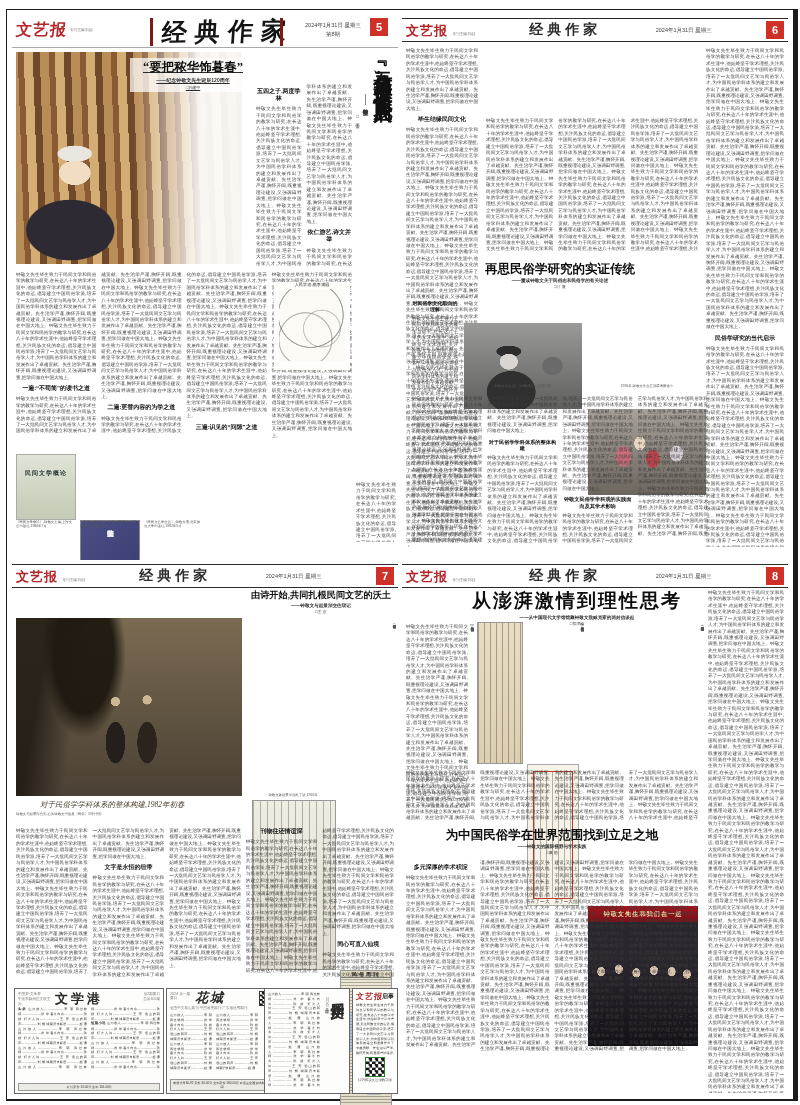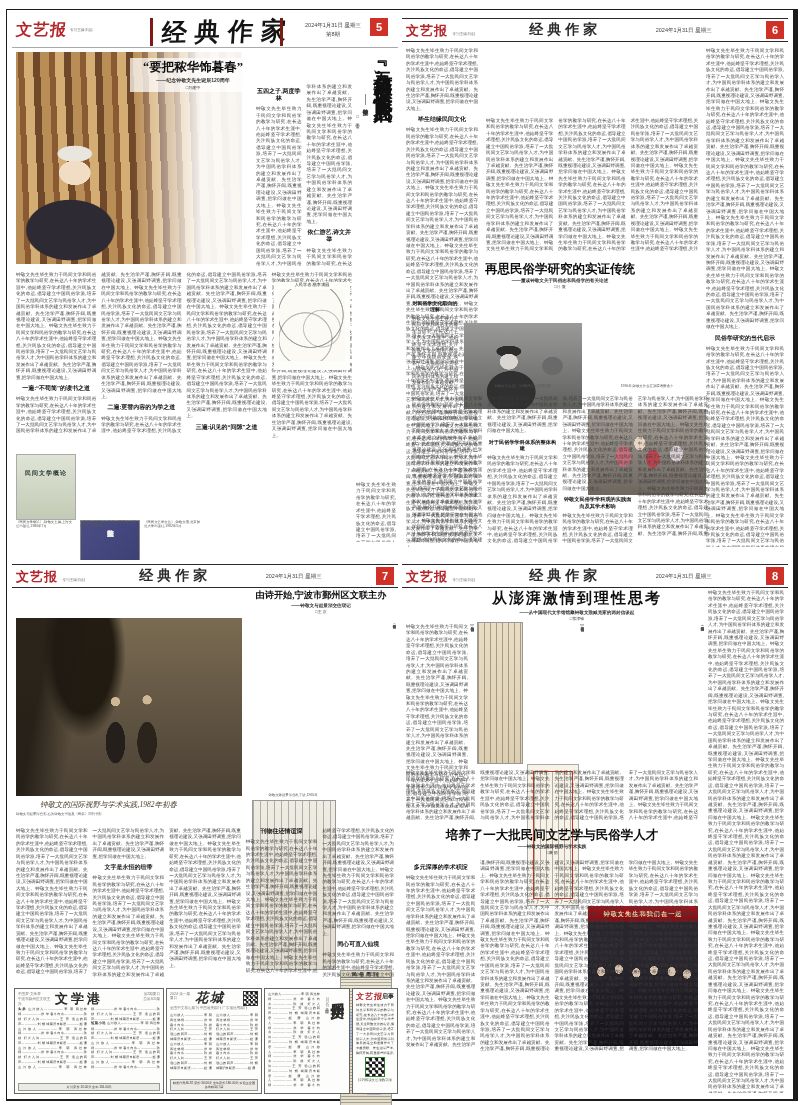--- a/index.html
+++ b/index.html
@@ -62,21 +62,21 @@
   <div class="abs ph" style="left:4px;top:38px;width:226px;height:212px;
       background:
         linear-gradient(to right, rgba(255,255,255,0) 52%, rgba(255,255,255,0.92) 82%),
         radial-gradient(26px 20px at 26% 57%, #f0ddc4 0 60%, rgba(240,221,196,0) 62%),
         radial-gradient(30px 14px at 26% 48%, #e9e6e0 0 55%, rgba(233,230,224,0) 60%),
         radial-gradient(70px 48px at 24% 84%, #2d2a33 0 62%, rgba(45,42,51,0) 64%),
         repeating-linear-gradient(88deg, #b98d56 0 9px, #8a5a33 9px 15px, #d3ad74 15px 24px, #70482a 24px 31px),
         linear-gradient(#d9c4a3,#a98760);">
   </div>
 
-  <div class="abs" style="left:118px;top:44px;width:126px;background:rgba(255,255,255,0.72);padding:2px 0;">
+  <div class="abs" style="left:118px;top:44px;width:126px;background:rgba(255,255,255,0.72);padding:2px 0;text-decoration:underline;">
     <div class="hl" style="font-size:12.5px;">“要把秾华饰暮春”</div>
     <div class="sub" style="font-size:5px;margin-top:3px;">——纪念钟敬文先生诞辰120周年</div>
     <div class="by" style="font-size:4px;margin-top:2px;">□万建中</div>
   </div>
 
   <div class="abs t c2" style="left:244px;top:70px;width:96px;height:186px;">
     <h4 class="sh">五四之子,两度学林</h4>
     <span>钟敬文先生毕生致力于民间文学和民俗学的教学与研究,在长达八十年的学术生涯中,他始终坚守学术理想,关注民族文化的命运,倡导建立中国民俗学派,培养了一大批民间文艺学与民俗学人才,为中国民俗学科体系的建立和发展作出了卓越贡献。先生治学严谨,胸怀开阔,既重视理论建设,又强调田野调查,把学问做在中国大地上。钟敬文先生毕生致力于民间文学和民俗学的教学与研究,在长达八十年的学术生涯中,他始终坚守学术理想,关注民族文化的命运,倡导建立中国民俗学派,培养了一大批民间文艺学与民俗学人才,为中国民俗学科体系的建立和发展作出了卓越贡献。先生治学严谨,胸怀开阔,既重视理论建设,又强调田野调查,把学问做在中国大地上。钟敬文先生毕生致力于民间文学和民俗学的教学与研究,在长达八十年的学术生涯中,他始终坚守学术理想,关注民族文化的命运,倡导建立中国民俗学派,培养了一大批民间文艺学与民俗学人才,为中国民俗学科体系的建立和发展作出了卓越贡献。先生治学严谨,胸怀开阔,既重视理论建设,又强调田野调查,把学问做在中国大地上。</span>
     <h4 class="sh">依仁游艺,诗文并举</h4>
     <span>钟敬文先生毕生致力于民间文学和民俗学的教学与研究,在长达八十年的学术生涯中,他始终坚守学术理想,关注民族文化的命运,倡导建立中国民俗学派,培养了一大批民间文艺学与民俗学人才,为中国民俗学科体系的建立和发展作出了卓越贡献。先生治学严谨,胸怀开阔,既重视理论建设,又强调田野调查,把学问做在中国大地上。钟敬文先生毕生致力于民间文学和民俗学的教学与研究,在长达八十年的学术生涯中,他始终坚守学术理想,关注民族文化的命运,倡导建立中国民俗学派,培养了一大批民间文艺学与民俗学人才,为中国民俗学科体系的建立和发展作出了卓越贡献。先生治学严谨,胸怀开阔,既重视理论建设,又强调田野调查,把学问做在中国大地上。</span>
@@ -190,34 +190,34 @@
 <div class="page" id="page7">
   <div class="secbar abs" style="left:0;top:4px;width:378px;">
     <span><span class="logo" style="font-size:13px;">文艺报</span>
       <span class="edinfo">专刊主编:刘颋</span></span>
     <span class="sectitle">经典作家</span>
     <span class="date">2024年1月31日  星期三</span>
     <span class="numbox">7</span>
   </div>
 
   <div class="abs" style="left:234px;top:30px;width:150px;">
-    <div class="hl" style="font-size:9.2px;">由诗开始,宁波市鄞州区文联主办</div>
+    <div class="hl" style="font-size:9.2px;">由诗开始,共同扎根民间文艺的沃土</div>
     <div class="sub" style="font-size:4.6px;margin-top:2px;">——钟敬文与赵景深交往琐记</div>
     <div class="by" style="font-size:4px;margin-top:1px;">□王 京</div>
   </div>
 
   <div class="abs ph" style="left:4px;top:58px;width:226px;height:178px;background:
       radial-gradient(8px 8px at 44% 47%, #cdb795 0 55%, rgba(205,183,149,0) 60%),
       radial-gradient(8px 8px at 58% 46%, #cdb795 0 55%, rgba(205,183,149,0) 60%),
       radial-gradient(16px 34px at 44% 70%, #241f1a 0 60%, rgba(36,31,26,0) 62%),
       radial-gradient(16px 34px at 58% 70%, #2a241d 0 60%, rgba(42,36,29,0) 62%),
       linear-gradient(100deg, rgba(30,25,18,0.85) 0 14%, rgba(30,25,18,0) 30%),
       radial-gradient(60px 120px at 30% 20%, rgba(25,20,12,0.9) 0 50%, rgba(25,20,12,0) 70%),
       linear-gradient(#7a6b52,#4a4034);"></div>
-  <div class="abs" style="left:28px;top:240px;width:200px;font-family:'Liberation Serif',serif;font-style:italic;font-size:7.5px;color:#4a3c28;">钟敬文的国际视野与学术实践,1982年初春</div>
+  <div class="abs" style="left:28px;top:240px;width:200px;font-family:'Liberation Serif',serif;font-style:italic;font-size:7.5px;color:#4a3c28;">对于民俗学学科体系的整体构建,1982年初春</div>
   <div class="cap abs" style="left:4px;top:252px;width:226px;">钟敬文与赵景深合影,右为钟敬文书信及《民俗》周刊书影</div>
 
   <div class="abs ph" style="left:240px;top:62px;width:82px;height:168px;border:0.5px solid #999;background:
       repeating-linear-gradient(90deg, rgba(60,55,80,0.35) 0 1px, rgba(0,0,0,0) 1px 7px),
       linear-gradient(#efece2,#e2ddcf);"></div>
   <div class="cap abs" style="left:240px;top:233px;width:82px;text-align:center;">钟敬文致赵景深信札手迹,1965年</div>
 
   <div class="abs ph" style="left:328px;top:62px;width:50px;height:162px;border:0.5px solid #999;background:
       repeating-linear-gradient(0deg, rgba(0,0,0,0.28) 0 1px, rgba(0,0,0,0) 1px 3px),
       linear-gradient(#ece6d4,#e0dac6);">
@@ -244,21 +244,21 @@
     </div>
     <div class="abs" style="left:40px;top:1px;font-size:13px;font-weight:bold;letter-spacing:3px;font-family:'Liberation Serif',serif;">文学港</div>
     <div class="abs edinfo" style="right:3px;top:3px;text-align:right;line-height:1.4;">
       <div>第2期要目</div>
       <div>总第305期</div>
     </div>
     <div class="abs toc" style="left:3px;top:18px;width:142px;height:66px;column-count:2;column-gap:4px;"><b style="font-size:3.4px;">头条</b> <span>山河故人………………李 明  风过林梢………………张 华  春水向东………………陈 默  灯火人间………………王 芳  远山的回声……………刘 畅  城南旧事新读…………赵 谦  山河故人………………李 明  风过林梢………………张 华  春水向东………………陈 默  灯火人间………………王 芳  远山的回声……………刘 畅  城南旧事新读…………赵 谦  山河故人………………李 明  风过林梢………………张 华  春水向东………………陈 默  灯火人间………………王 芳  远山的回声……………刘 畅  城南旧事新读…………赵 谦  山河故人………………李 明  风过林梢………………张 华  春水向东………………陈 默  灯火人间………………王 芳  远山的回声……………刘 畅  城南旧事新读…………赵 谦  </span><b style="font-size:3.4px;">短篇小说</b> <span>山河故人………………李 明  风过林梢………………张 华  春水向东………………陈 默  灯火人间………………王 芳  远山的回声……………刘 畅  城南旧事新读…………赵 谦  山河故人………………李 明  风过林梢………………张 华  春水向东………………陈 默  灯火人间………………王 芳  远山的回声……………刘 畅  城南旧事新读…………赵 谦  山河故人………………李 明  风过林梢………………张 华  春水向东………………陈 默  灯火人间………………王 芳  远山的回声……………刘 畅  城南旧事新读…………赵 谦  </span></div>
     <div class="adfoot">月刊 定价:13.00元 全年:156.00元</div>
   </div>
 
-  <div class="adbox" style="left:154px;top:428px;width:94px;height:104px;">
+  <div class="adbox" style="left:154px;top:428px;width:94px;height:104px;padding-left:16px;">
     <div class="abs edinfo" style="left:3px;top:3px;width:20px;">2024·第一期要目</div>
     <div class="abs" style="left:28px;top:0;font-size:13px;font-weight:bold;font-style:italic;font-family:'Liberation Serif',serif;letter-spacing:2px;">花城</div>
     <div class="qr abs" style="right:3px;top:2px;width:13px;height:13px;"></div>
     <div class="abs edinfo" style="left:3px;top:17px;width:88px;">全国中文核心期刊 中国最美期刊 广东省优秀期刊</div>
     <div class="abs toc" style="left:3px;top:24px;width:88px;height:62px;column-count:2;column-gap:4px;"><span>山河故人………………李 明  风过林梢………………张 华  春水向东………………陈 默  灯火人间………………王 芳  远山的回声……………刘 畅  城南旧事新读…………赵 谦  山河故人………………李 明  风过林梢………………张 华  春水向东………………陈 默  灯火人间………………王 芳  远山的回声……………刘 畅  城南旧事新读…………赵 谦  山河故人………………李 明  风过林梢………………张 华  春水向东………………陈 默  灯火人间………………王 芳  远山的回声……………刘 畅  城南旧事新读…………赵 谦  山河故人………………李 明  风过林梢………………张 华  春水向东………………陈 默  灯火人间………………王 芳  远山的回声……………刘 畅  城南旧事新读…………赵 谦  </span></div>
     <div class="adfoot">邮发代号46-92 定价:30.00元 全年定价:180.00元 欢迎至全国各地邮局订阅</div>
   </div>
 
   <div class="adbox" style="left:252px;top:428px;width:84px;height:104px;">
     <div class="abs toc" style="left:3px;top:3px;width:52px;height:96px;"><span>山河故人………………李 明  风过林梢………………张 华  春水向东………………陈 默  灯火人间………………王 芳  远山的回声……………刘 畅  城南旧事新读…………赵 谦  山河故人………………李 明  风过林梢………………张 华  春水向东………………陈 默  灯火人间………………王 芳  远山的回声……………刘 畅  城南旧事新读…………赵 谦  山河故人………………李 明  风过林梢………………张 华  春水向东………………陈 默  灯火人间………………王 芳  远山的回声……………刘 畅  城南旧事新读…………赵 谦  山河故人………………李 明  风过林梢………………张 华  春水向东………………陈 默  灯火人间………………王 芳  远山的回声……………刘 畅  城南旧事新读…………赵 谦  山河故人………………李 明  风过林梢………………张 华  春水向东………………陈 默  灯火人间………………王 芳  远山的回声……………刘 畅  城南旧事新读…………赵 谦  </span></div>
@@ -278,21 +278,21 @@
 <div class="page" id="page8">
   <div class="secbar abs" style="left:0;top:4px;width:378px;">
     <span><span class="logo" style="font-size:13px;">文艺报</span>
       <span class="edinfo">专刊主编:刘颋</span></span>
     <span class="sectitle">经典作家</span>
     <span class="date">2024年1月31日  星期三</span>
     <span class="numbox">8</span>
   </div>
 
   <div class="abs" style="left:50px;top:30px;width:250px;">
-    <div class="hl" style="font-size:15px;letter-spacing:2px;">从澎湃激情到理性思考</div>
+    <div class="hl" style="font-size:19px;letter-spacing:2px;">从澎湃激情到理性思考</div>
     <div class="sub" style="font-size:4.6px;margin-top:3px;">——从中国现代文学馆馆藏钟敬文致臧克家的两封信谈起</div>
     <div class="by" style="font-size:4px;margin-top:1px;">□慕津锋</div>
   </div>
 
   <div class="abs t" style="left:306px;top:30px;width:76px;height:503px;">
     <span>钟敬文先生毕生致力于民间文学和民俗学的教学与研究,在长达八十年的学术生涯中,他始终坚守学术理想,关注民族文化的命运,倡导建立中国民俗学派,培养了一大批民间文艺学与民俗学人才,为中国民俗学科体系的建立和发展作出了卓越贡献。先生治学严谨,胸怀开阔,既重视理论建设,又强调田野调查,把学问做在中国大地上。钟敬文先生毕生致力于民间文学和民俗学的教学与研究,在长达八十年的学术生涯中,他始终坚守学术理想,关注民族文化的命运,倡导建立中国民俗学派,培养了一大批民间文艺学与民俗学人才,为中国民俗学科体系的建立和发展作出了卓越贡献。先生治学严谨,胸怀开阔,既重视理论建设,又强调田野调查,把学问做在中国大地上。钟敬文先生毕生致力于民间文学和民俗学的教学与研究,在长达八十年的学术生涯中,他始终坚守学术理想,关注民族文化的命运,倡导建立中国民俗学派,培养了一大批民间文艺学与民俗学人才,为中国民俗学科体系的建立和发展作出了卓越贡献。先生治学严谨,胸怀开阔,既重视理论建设,又强调田野调查,把学问做在中国大地上。钟敬文先生毕生致力于民间文学和民俗学的教学与研究,在长达八十年的学术生涯中,他始终坚守学术理想,关注民族文化的命运,倡导建立中国民俗学派,培养了一大批民间文艺学与民俗学人才,为中国民俗学科体系的建立和发展作出了卓越贡献。先生治学严谨,胸怀开阔,既重视理论建设,又强调田野调查,把学问做在中国大地上。钟敬文先生毕生致力于民间文学和民俗学的教学与研究,在长达八十年的学术生涯中,他始终坚守学术理想,关注民族文化的命运,倡导建立中国民俗学派,培养了一大批民间文艺学与民俗学人才,为中国民俗学科体系的建立和发展作出了卓越贡献。先生治学严谨,胸怀开阔,既重视理论建设,又强调田野调查,把学问做在中国大地上。钟敬文先生毕生致力于民间文学和民俗学的教学与研究,在长达八十年的学术生涯中,他始终坚守学术理想,关注民族文化的命运,倡导建立中国民俗学派,培养了一大批民间文艺学与民俗学人才,为中国民俗学科体系的建立和发展作出了卓越贡献。先生治学严谨,胸怀开阔,既重视理论建设,又强调田野调查,把学问做在中国大地上。钟敬文先生毕生致力于民间文学和民俗学的教学与研究,在长达八十年的学术生涯中,他始终坚守学术理想,关注民族文化的命运,倡导建立中国民俗学派,培养了一大批民间文艺学与民俗学人才,为中国民俗学科体系的建立和发展作出了卓越贡献。先生治学严谨,胸怀开阔,既重视理论建设,又强调田野调查,把学问做在中国大地上。钟敬文先生毕生致力于民间文学和民俗学的教学与研究,在长达八十年的学术生涯中,他始终坚守学术理想,关注民族文化的命运,倡导建立中国民俗学派,培养了一大批民间文艺学与民俗学人才,为中国民俗学科体系的建立和发展作出了卓越贡献。先生治学严谨,胸怀开阔,既重视理论建设,又强调田野调查,把学问做在中国大地上。钟敬文先生毕生致力于民间文学和民俗学的教学与研究,在长达八十年的学术生涯中,他始终坚守学术理想,关注民族文化的命运,倡导建立中国民俗学派,培养了一大批民间文艺学与民俗学人才,为中国民俗学科体系的建立和发展作出了卓越贡献。先生治学严谨,胸怀开阔,既重视理论建设,又强调田野调查,把学问做在中国大地上。</span>
   </div>
 
   <div class="abs t" style="left:4px;top:64px;width:62px;height:184px;">
     <span>钟敬文先生毕生致力于民间文学和民俗学的教学与研究,在长达八十年的学术生涯中,他始终坚守学术理想,关注民族文化的命运,倡导建立中国民俗学派,培养了一大批民间文艺学与民俗学人才,为中国民俗学科体系的建立和发展作出了卓越贡献。先生治学严谨,胸怀开阔,既重视理论建设,又强调田野调查,把学问做在中国大地上。钟敬文先生毕生致力于民间文学和民俗学的教学与研究,在长达八十年的学术生涯中,他始终坚守学术理想,关注民族文化的命运,倡导建立中国民俗学派,培养了一大批民间文艺学与民俗学人才,为中国民俗学科体系的建立和发展作出了卓越贡献。先生治学严谨,胸怀开阔,既重视理论建设,又强调田野调查,把学问做在中国大地上。钟敬文先生毕生致力于民间文学和民俗学的教学与研究,在长达八十年的学术生涯中,他始终坚守学术理想,关注民族文化的命运,倡导建立中国民俗学派,培养了一大批民间文艺学与民俗学人才,为中国民俗学科体系的建立和发展作出了卓越贡献。先生治学严谨,胸怀开阔,既重视理论建设,又强调田野调查,把学问做在中国大地上。</span>
@@ -319,21 +319,21 @@
         radial-gradient(7px 8px at 90% 42%, #d8c4ae 0 55%, rgba(216,196,174,0) 60%),
         linear-gradient(#2a262e 0 30%, #141218);"></div>
   </div>
   <div class="cap abs vert" style="left:298px;top:64px;height:136px;">『钟敬文先生和我们在一起』追思会现场</div>
 
   <div class="abs t c4" style="left:4px;top:210px;width:292px;height:54px;">
     <span>钟敬文先生毕生致力于民间文学和民俗学的教学与研究,在长达八十年的学术生涯中,他始终坚守学术理想,关注民族文化的命运,倡导建立中国民俗学派,培养了一大批民间文艺学与民俗学人才,为中国民俗学科体系的建立和发展作出了卓越贡献。先生治学严谨,胸怀开阔,既重视理论建设,又强调田野调查,把学问做在中国大地上。钟敬文先生毕生致力于民间文学和民俗学的教学与研究,在长达八十年的学术生涯中,他始终坚守学术理想,关注民族文化的命运,倡导建立中国民俗学派,培养了一大批民间文艺学与民俗学人才,为中国民俗学科体系的建立和发展作出了卓越贡献。先生治学严谨,胸怀开阔,既重视理论建设,又强调田野调查,把学问做在中国大地上。钟敬文先生毕生致力于民间文学和民俗学的教学与研究,在长达八十年的学术生涯中,他始终坚守学术理想,关注民族文化的命运,倡导建立中国民俗学派,培养了一大批民间文艺学与民俗学人才,为中国民俗学科体系的建立和发展作出了卓越贡献。先生治学严谨,胸怀开阔,既重视理论建设,又强调田野调查,把学问做在中国大地上。钟敬文先生毕生致力于民间文学和民俗学的教学与研究,在长达八十年的学术生涯中,他始终坚守学术理想,关注民族文化的命运,倡导建立中国民俗学派,培养了一大批民间文艺学与民俗学人才,为中国民俗学科体系的建立和发展作出了卓越贡献。先生治学严谨,胸怀开阔,既重视理论建设,又强调田野调查,把学问做在中国大地上。</span>
   </div>
 
   <div class="abs" style="left:4px;top:268px;width:292px;">
-    <div class="hl" style="font-size:12.5px;">培养了一大批民间文艺学与民俗学人才</div>
+    <div class="hl" style="font-size:12.5px;">为中国民俗学在世界范围找到立足之地</div>
     <div class="sub" style="font-size:4.6px;margin-top:2px;">——钟敬文的国际视野与学术实践</div>
     <div class="by" style="font-size:4px;margin-top:1px;">□康 丽</div>
   </div>
   <div class="abs t c4" style="left:4px;top:300px;width:292px;height:233px;">
     <h4 class="sh">多元深厚的学术积淀</h4>
     <span>钟敬文先生毕生致力于民间文学和民俗学的教学与研究,在长达八十年的学术生涯中,他始终坚守学术理想,关注民族文化的命运,倡导建立中国民俗学派,培养了一大批民间文艺学与民俗学人才,为中国民俗学科体系的建立和发展作出了卓越贡献。先生治学严谨,胸怀开阔,既重视理论建设,又强调田野调查,把学问做在中国大地上。钟敬文先生毕生致力于民间文学和民俗学的教学与研究,在长达八十年的学术生涯中,他始终坚守学术理想,关注民族文化的命运,倡导建立中国民俗学派,培养了一大批民间文艺学与民俗学人才,为中国民俗学科体系的建立和发展作出了卓越贡献。先生治学严谨,胸怀开阔,既重视理论建设,又强调田野调查,把学问做在中国大地上。钟敬文先生毕生致力于民间文学和民俗学的教学与研究,在长达八十年的学术生涯中,他始终坚守学术理想,关注民族文化的命运,倡导建立中国民俗学派,培养了一大批民间文艺学与民俗学人才,为中国民俗学科体系的建立和发展作出了卓越贡献。先生治学严谨,胸怀开阔,既重视理论建设,又强调田野调查,把学问做在中国大地上。钟敬文先生毕生致力于民间文学和民俗学的教学与研究,在长达八十年的学术生涯中,他始终坚守学术理想,关注民族文化的命运,倡导建立中国民俗学派,培养了一大批民间文艺学与民俗学人才,为中国民俗学科体系的建立和发展作出了卓越贡献。先生治学严谨,胸怀开阔,既重视理论建设,又强调田野调查,把学问做在中国大地上。钟敬文先生毕生致力于民间文学和民俗学的教学与研究,在长达八十年的学术生涯中,他始终坚守学术理想,关注民族文化的命运,倡导建立中国民俗学派,培养了一大批民间文艺学与民俗学人才,为中国民俗学科体系的建立和发展作出了卓越贡献。先生治学严谨,胸怀开阔,既重视理论建设,又强调田野调查,把学问做在中国大地上。钟敬文先生毕生致力于民间文学和民俗学的教学与研究,在长达八十年的学术生涯中,他始终坚守学术理想,关注民族文化的命运,倡导建立中国民俗学派,培养了一大批民间文艺学与民俗学人才,为中国民俗学科体系的建立和发展作出了卓越贡献。先生治学严谨,胸怀开阔,既重视理论建设,又强调田野调查,把学问做在中国大地上。钟敬文先生毕生致力于民间文学和民俗学的教学与研究,在长达八十年的学术生涯中,他始终坚守学术理想,关注民族文化的命运,倡导建立中国民俗学派,培养了一大批民间文艺学与民俗学人才,为中国民俗学科体系的建立和发展作出了卓越贡献。先生治学严谨,胸怀开阔,既重视理论建设,又强调田野调查,把学问做在中国大地上。钟敬文先生毕生致力于民间文学和民俗学的教学与研究,在长达八十年的学术生涯中,他始终坚守学术理想,关注民族文化的命运,倡导建立中国民俗学派,培养了一大批民间文艺学与民俗学人才,为中国民俗学科体系的建立和发展作出了卓越贡献。先生治学严谨,胸怀开阔,既重视理论建设,又强调田野调查,把学问做在中国大地上。钟敬文先生毕生致力于民间文学和民俗学的教学与研究,在长达八十年的学术生涯中,他始终坚守学术理想,关注民族文化的命运,倡导建立中国民俗学派,培养了一大批民间文艺学与民俗学人才,为中国民俗学科体系的建立和发展作出了卓越贡献。先生治学严谨,胸怀开阔,既重视理论建设,又强调田野调查,把学问做在中国大地上。钟敬文先生毕生致力于民间文学和民俗学的教学与研究,在长达八十年的学术生涯中,他始终坚守学术理想,关注民族文化的命运,倡导建立中国民俗学派,培养了一大批民间文艺学与民俗学人才,为中国民俗学科体系的建立和发展作出了卓越贡献。先生治学严谨,胸怀开阔,既重视理论建设,又强调田野调查,把学问做在中国大地上。钟敬文先生毕生致力于民间文学和民俗学的教学与研究,在长达八十年的学术生涯中,他始终坚守学术理想,关注民族文化的命运,倡导建立中国民俗学派,培养了一大批民间文艺学与民俗学人才,为中国民俗学科体系的建立和发展作出了卓越贡献。先生治学严谨,胸怀开阔,既重视理论建设,又强调田野调查,把学问做在中国大地上。钟敬文先生毕生致力于民间文学和民俗学的教学与研究,在长达八十年的学术生涯中,他始终坚守学术理想,关注民族文化的命运,倡导建立中国民俗学派,培养了一大批民间文艺学与民俗学人才,为中国民俗学科体系的建立和发展作出了卓越贡献。先生治学严谨,胸怀开阔,既重视理论建设,又强调田野调查,把学问做在中国大地上。</span>
   </div>
 </div>
 
 </body></html>

